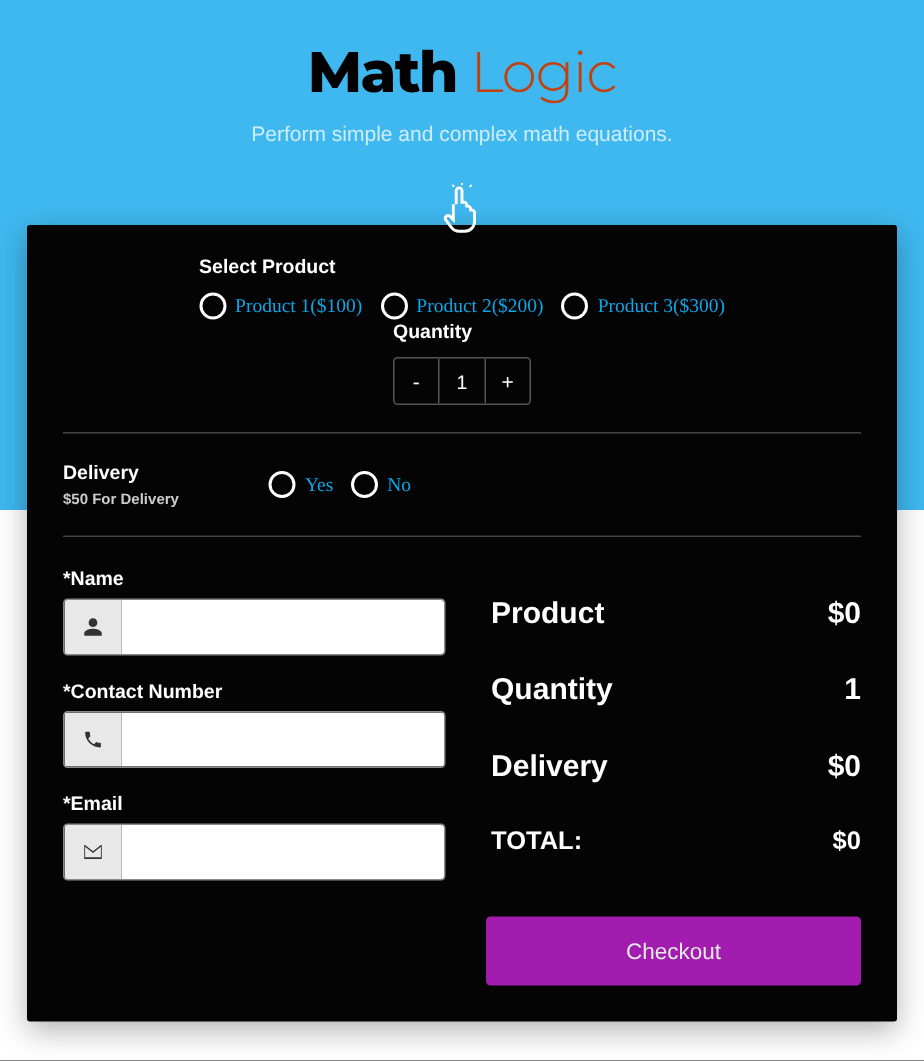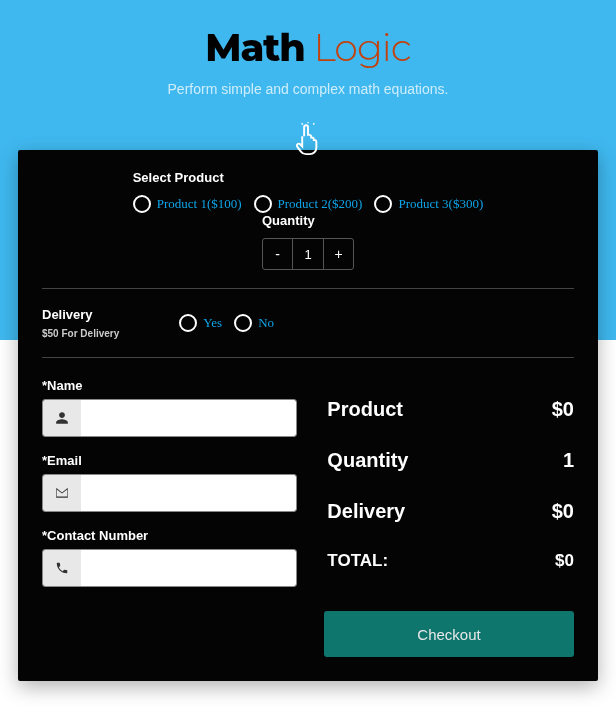--- a/index.html
+++ b/index.html
@@ -32,21 +32,21 @@
 .field-label { font-size: 13px; font-weight: bold; color: #fff; margin-bottom: 6px; display: block; }
 .input-group { display: flex; border: 1px solid #888; border-radius: 3px; overflow: hidden; height: 38px; }
 .input-addon { width: 38px; background: #e8e8e8; display: flex; align-items: center; justify-content: center; color: #333; }
 .input-field { flex: 1; background: #fff; border: none; padding: 0 8px; font-size: 13px; outline: none; }
 .summary-col { flex: 1; padding-top: 20px; }
 .sum-row { display: flex; justify-content: space-between; align-items: center; margin-bottom: 28px; }
 .sum-label { font-size: 20px; font-weight: bold; color: #fff; flex: 1; }
 .sum-val { font-size: 20px; font-weight: bold; color: #fff; width: 70px; text-align: right; }
 .sum-row.total .sum-label { font-size: 17px; }
 .sum-row.total .sum-val { font-size: 17px; }
-.checkout-btn { width: 250px; height: 46px; background: #0f766e; border: none; color: #e8e8e8; font-size: 15px; border-radius: 3px; cursor: pointer; float: right; margin-top: 8px; }
+.checkout-btn { width: 250px; height: 46px; background: #a21caf; border: none; color: #e8e8e8; font-size: 15px; border-radius: 3px; cursor: pointer; float: right; margin-top: 8px; }
 </style>
 </head>
 <body>
 
 <div class="blue-bg"></div>
 
 <div class="header">
   <h1 class="title">
     <span class="bold">Math</span><span class="light"> Logic</span>
   </h1>
@@ -117,36 +117,36 @@
         <div class="input-group">
           <div class="input-addon">
             <svg width="14" height="14" viewBox="0 0 24 24" fill="#333">
                 <path d="M12 12c2.8 0 5-2.2 5-5s-2.2-5-5-5-5 2.2-5 5 2.2 5 5 5zm0 2c-3.3 0-10 1.7-10 5v3h20v-3c0-3.3-6.7-5-10-5z"></path>
               </svg>
           </div>
           <input class="input-field" type="text" style="">
         </div>
       </div>
       <div class="field">
-        <label class="field-label">*Email</label>
+        <label class="field-label">*Contact Number</label>
         <div class="input-group">
           <div class="input-addon">
             <svg width="14" height="14" viewBox="0 0 24 24" fill="#333">
-                <path d="M2 4h20v16H2V4zm10 9L3 6v12h18V6l-9 7zm0-2l9-7H3l9 7z"></path>
+                <path d="M6.6 10.8c1.4 2.8 3.8 5.2 6.6 6.6l2.2-2.2c.3-.3.7-.4 1-.2 1.1.4 2.3.6 3.6.6.6 0 1 .4 1 1V20c0 .6-.4 1-1 1C10.6 21 3 13.4 3 4c0-.6.4-1 1-1h3.4c.6 0 1 .4 1 1 0 1.3.2 2.5.6 3.6.1.3 0 .7-.2 1l-2.2 2.2z"></path>
               </svg>
           </div>
           <input class="input-field" type="text" style="">
         </div>
       </div>
       <div class="field">
-        <label class="field-label">*Contact Number</label>
+        <label class="field-label">*Email</label>
         <div class="input-group">
           <div class="input-addon">
             <svg width="14" height="14" viewBox="0 0 24 24" fill="#333">
-                <path d="M6.6 10.8c1.4 2.8 3.8 5.2 6.6 6.6l2.2-2.2c.3-.3.7-.4 1-.2 1.1.4 2.3.6 3.6.6.6 0 1 .4 1 1V20c0 .6-.4 1-1 1C10.6 21 3 13.4 3 4c0-.6.4-1 1-1h3.4c.6 0 1 .4 1 1 0 1.3.2 2.5.6 3.6.1.3 0 .7-.2 1l-2.2 2.2z"></path>
+                <path d="M2 4h20v16H2V4zm10 9L3 6v12h18V6l-9 7zm0-2l9-7H3l9 7z"></path>
               </svg>
           </div>
           <input class="input-field" type="text" style="">
         </div>
       </div>
     </div>
 
     <div class="summary-col">
       <div class="sum-row">
         <div class="sum-label">Product</div>

